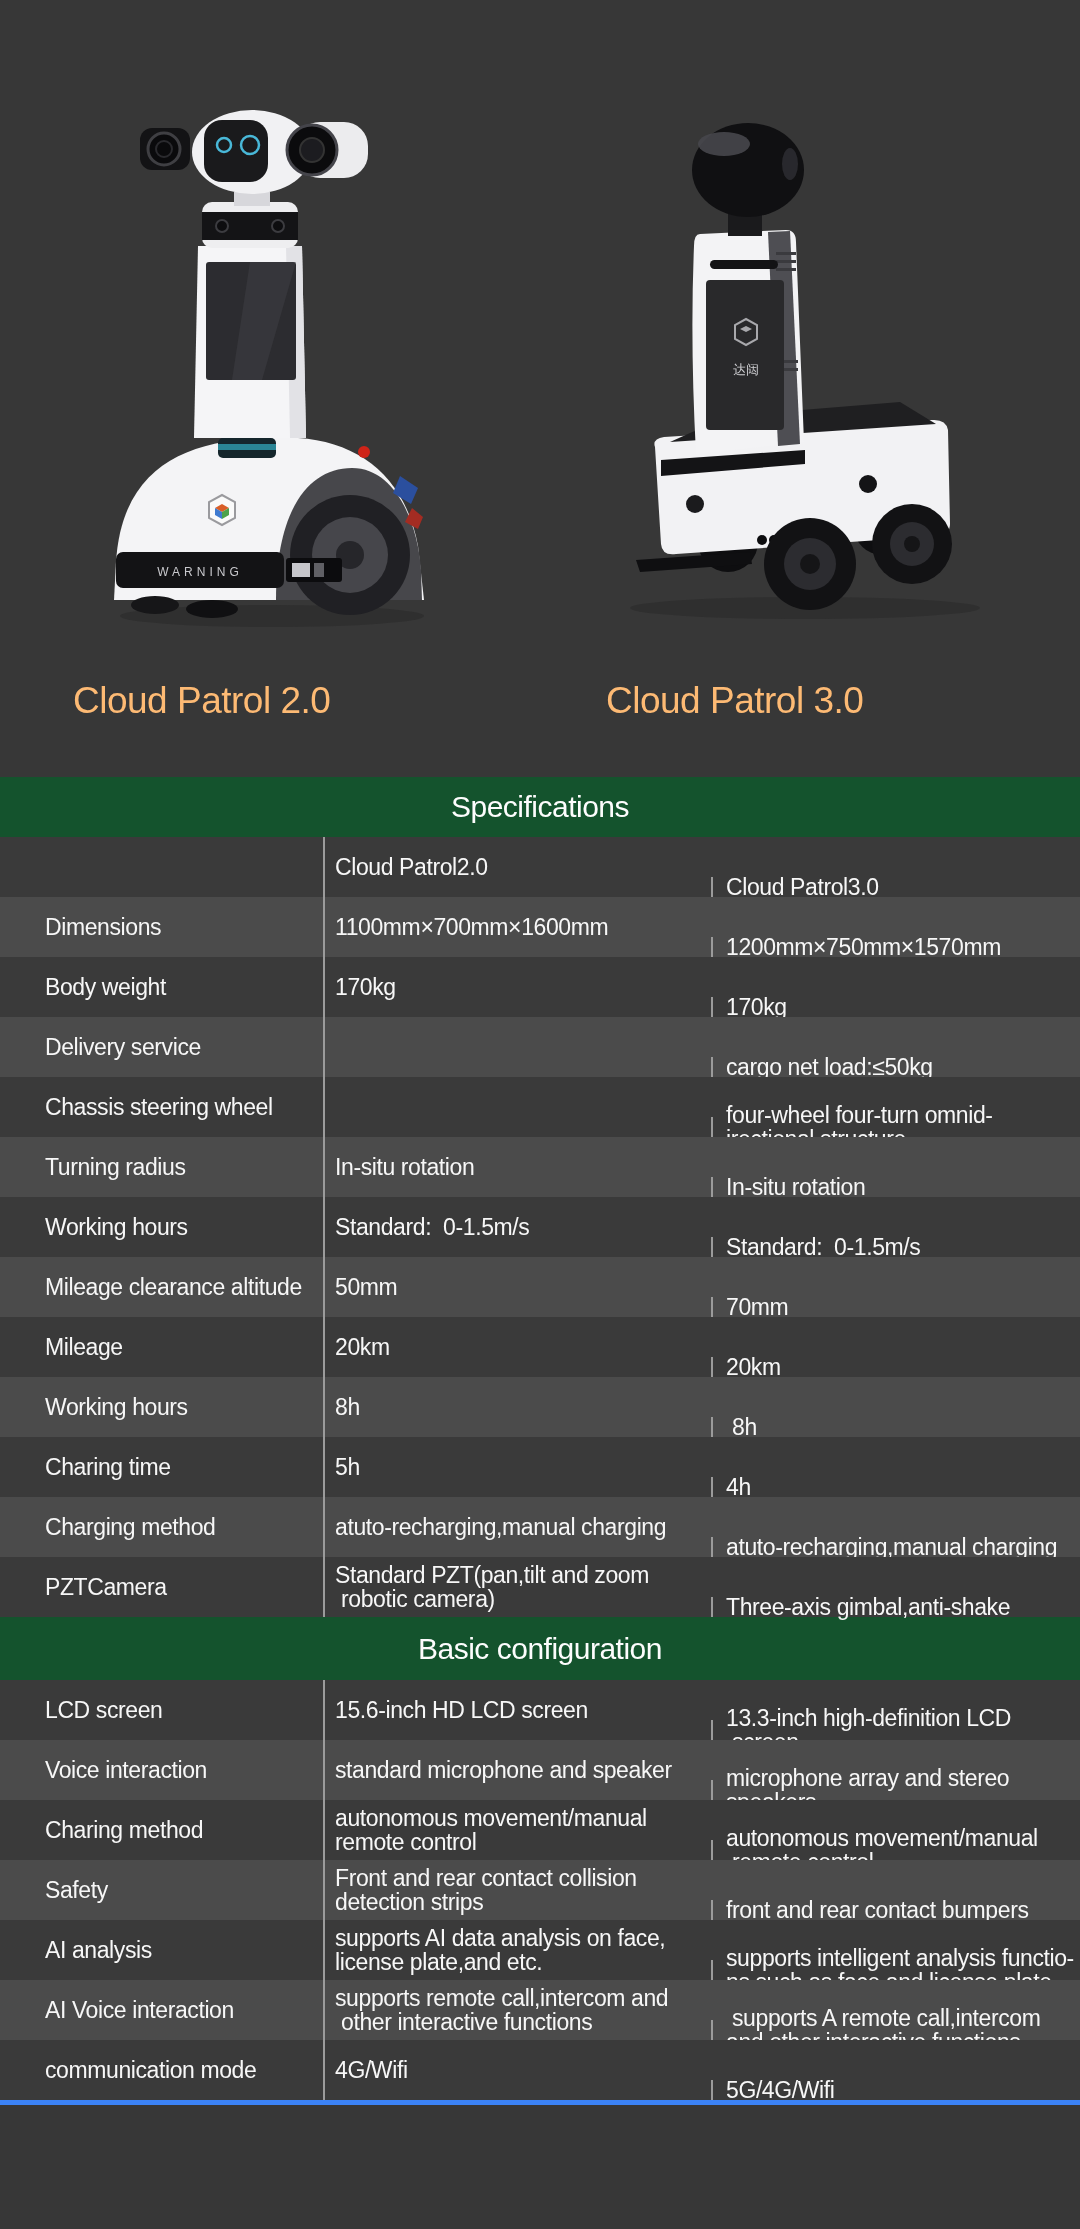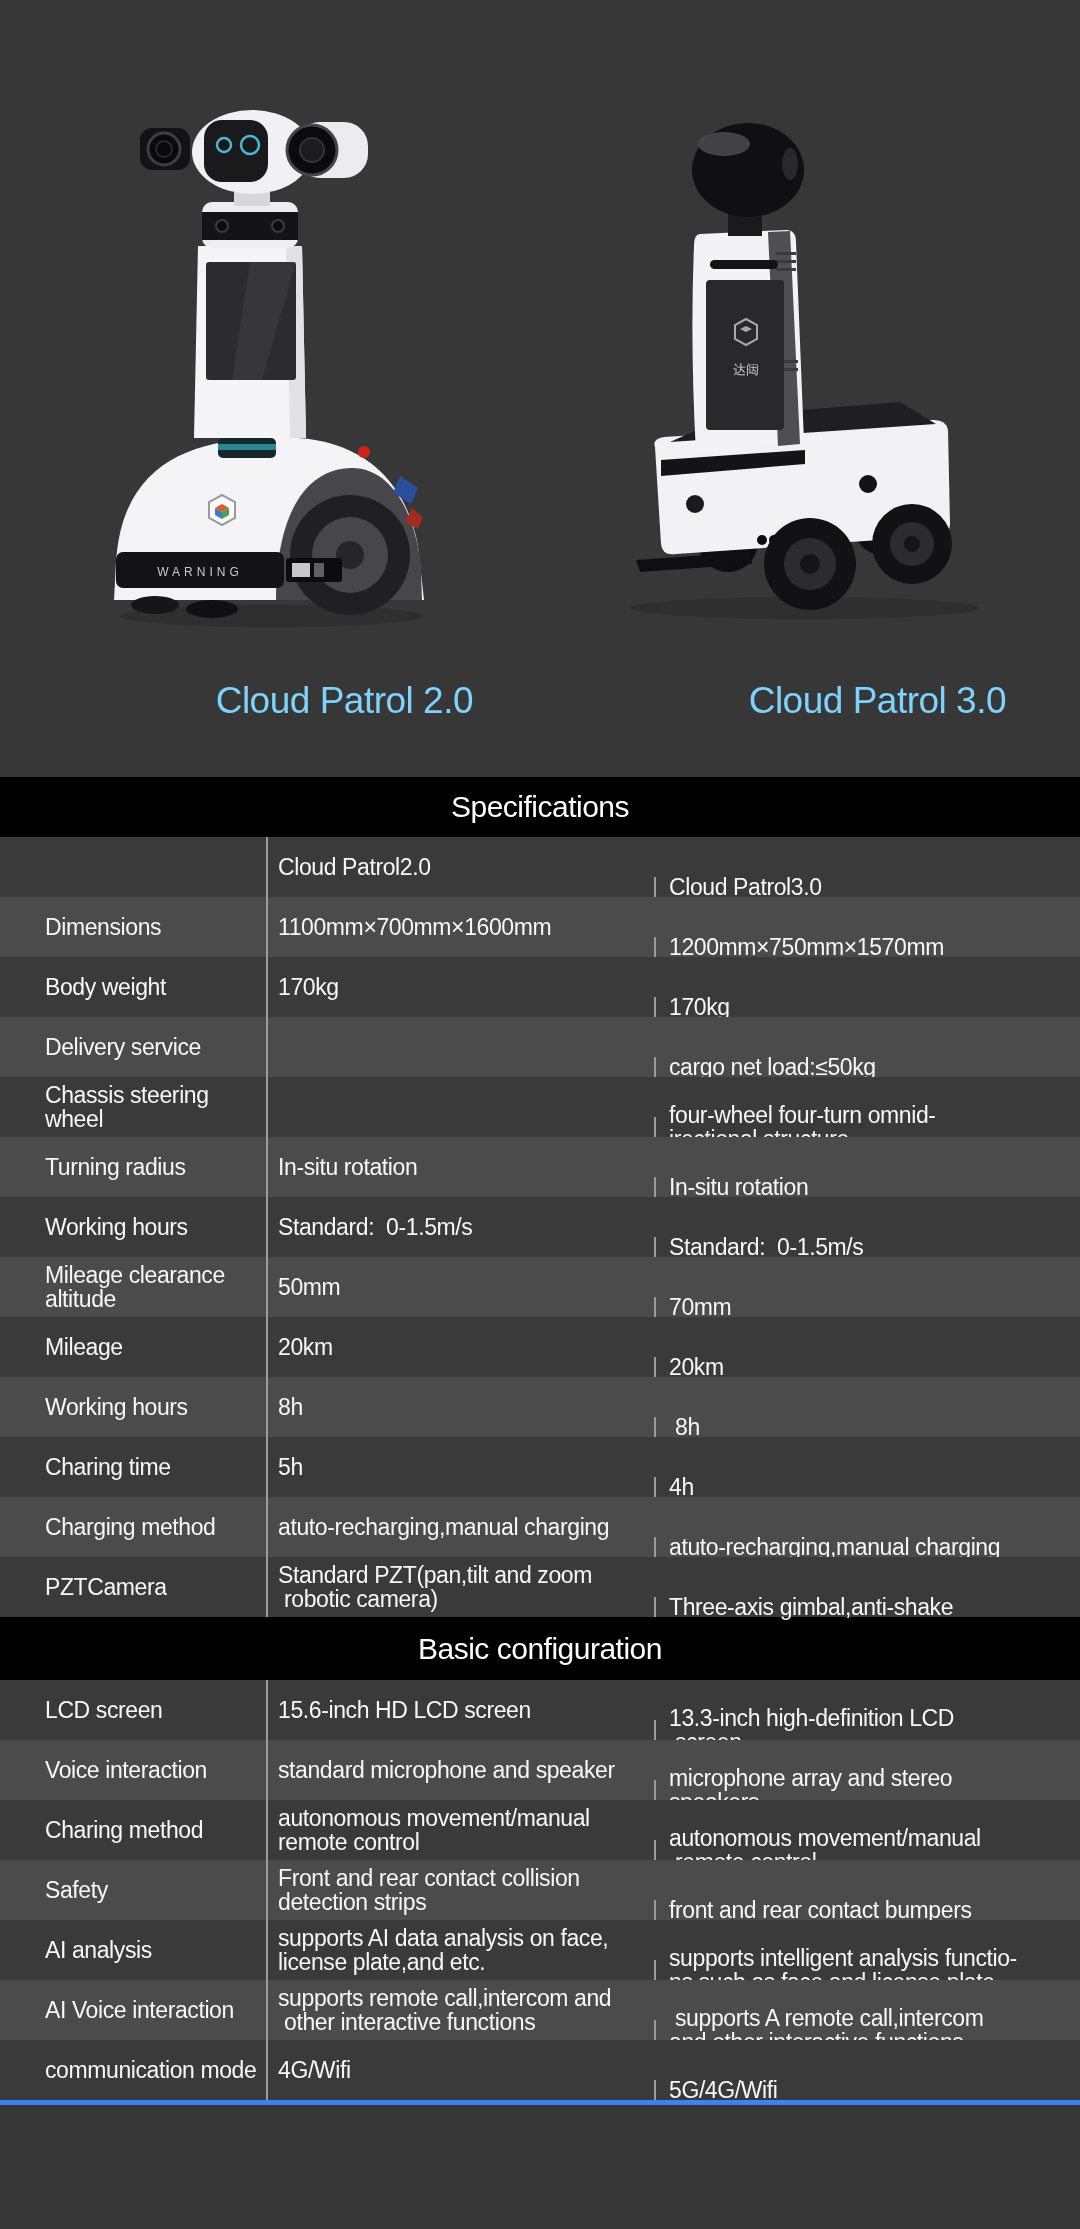--- a/index.html
+++ b/index.html
@@ -3,36 +3,36 @@
 <meta charset="utf-8">
 <style>
   html,body{margin:0;padding:0;background:#373737;}
   .page{position:relative;width:1080px;height:2229px;background:#373737;overflow:hidden;
         font-family:"Liberation Sans","DejaVu Sans",sans-serif;color:#f7f7f7;}
   
   .hero{position:relative;height:777px;}
   .robot{position:absolute;}
   .robot-a{left:100px;top:100px;width:340px;height:530px;}
   .robot-b{left:600px;top:112px;width:390px;height:510px;}
-  .product-title{position:absolute;top:680px;width:400px;text-align:right;
-                 font-size:37px;letter-spacing:-0.5px;color:#7dd3fc;line-height:42px;}
+  .product-title{position:absolute;top:680px;width:400px;text-align:left;
+                 font-size:37px;letter-spacing:-0.5px;color:#fdba74;line-height:42px;}
   .title-a{left:73px;}
   .title-b{left:606px;}
   
-  .band{height:60px;background:#000000;display:flex;align-items:center;justify-content:center;
+  .band{height:60px;background:#14532d;display:flex;align-items:center;justify-content:center;
         font-size:30px;letter-spacing:-0.5px;color:#fdfdfd;}
   .band2{height:63px;}
   
   .table{display:flex;flex-direction:column;}
   .row{display:flex;height:60px;}
   .row.dark{background:#3a3a3a;}
   .row.light{background:#4b4b4b;}
   .cell{box-sizing:border-box;display:flex;align-items:center;font-size:23px;line-height:24px;
         letter-spacing:-0.4px;white-space:pre-wrap;color:#f7f7f7;}
-  .c1{width:266px;padding-left:45px;padding-right:4px;}
+  .c1{width:323px;padding-left:45px;padding-right:4px;}
   .c2{width:388px;padding-left:10px;padding-right:6px;border-left:2px solid #9b9b9b;}
   .c3{width:369px;padding-left:13px;padding-right:4px;border-left:2px solid #9b9b9b;margin-top:40px;}
   .table-bottom{border-bottom:5px solid #3b82f6;}
   svg text{font-family:"Liberation Sans","DejaVu Sans",sans-serif;}
 </style>
 </head>
 <body>
 
 <div class="page">
 

